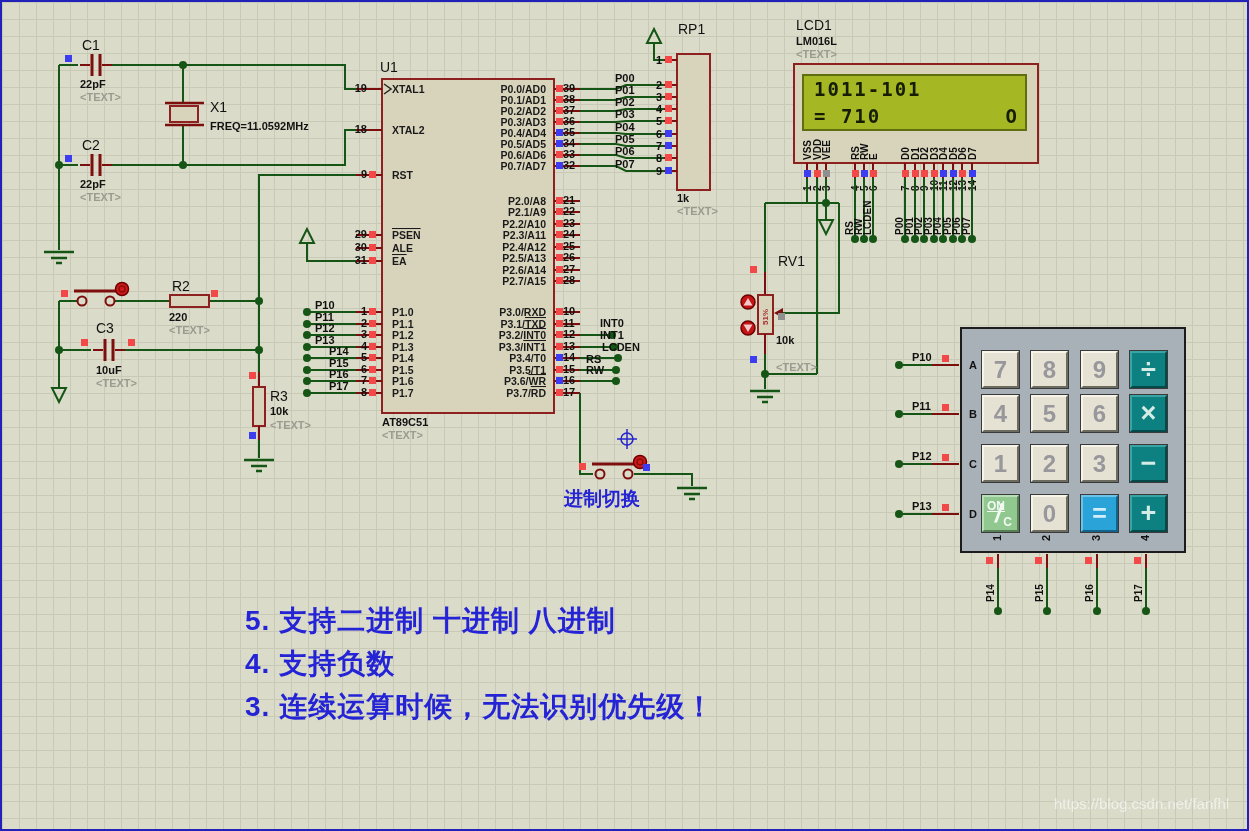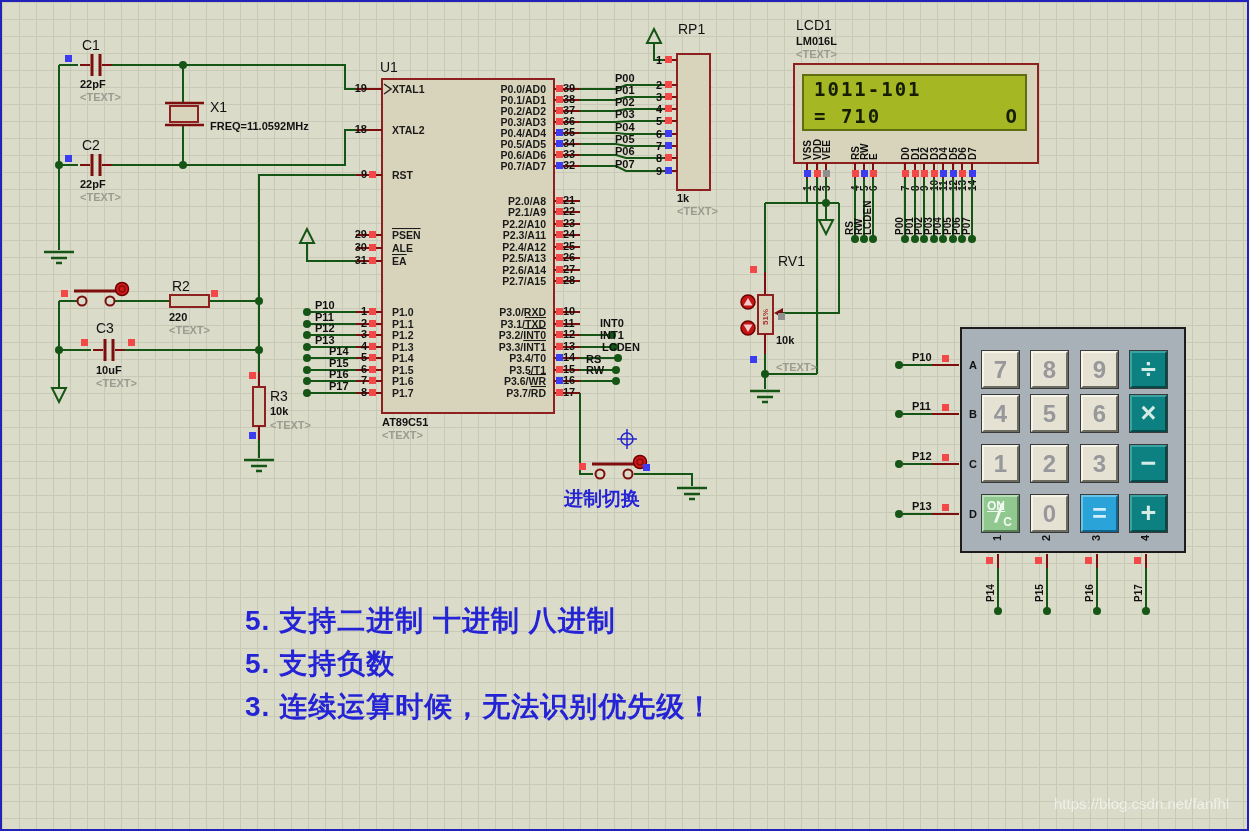--- a/index.html
+++ b/index.html
@@ -600,17 +600,17 @@
       <span class="kbtn onc" style="left:20px;top:166px">
         <span class="onc-on" style="">ON</span>
         <span class="onc-sl" style="">/</span>
         <span class="onc-c" style="">C</span>
       </span>
       <span class="kbtn num" style="left:69px;top:166px">0</span>
       <span class="kbtn eq" style="left:119px;top:166px">=</span>
       <span class="kbtn op" style="left:168px;top:166px">+</span>
     </div>
   <div class="note" style="top:600px">5. 支持二进制 十进制 八进制</div>
-  <div class="note" style="top:643px">5. 支持负数</div>
+  <div class="note" style="top:643px">4. 支持负数</div>
   <div class="note" style="top:686px">3. 连续运算时候，无法识别优先级！</div>
   <div id="jz">进制切换</div>
   <div id="wm">https://blog.csdn.net/fanfhl</div>
 </div>
 
 </body></html>

